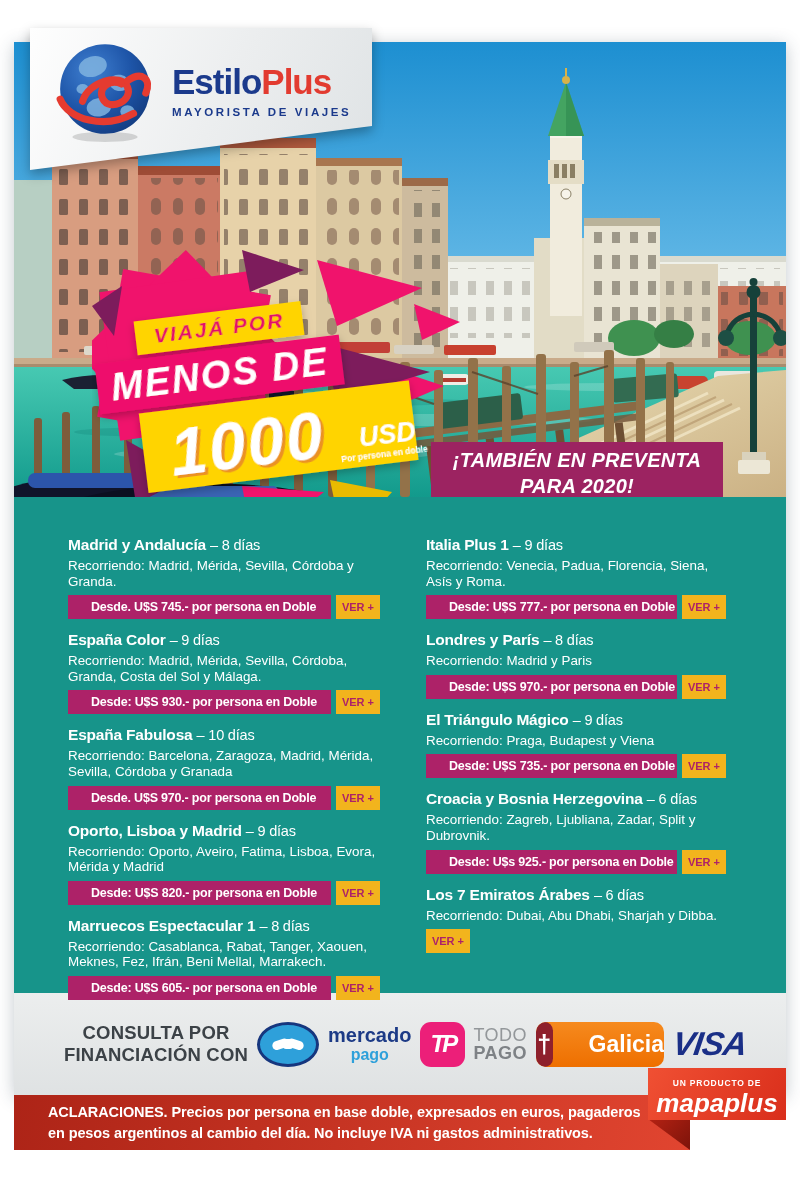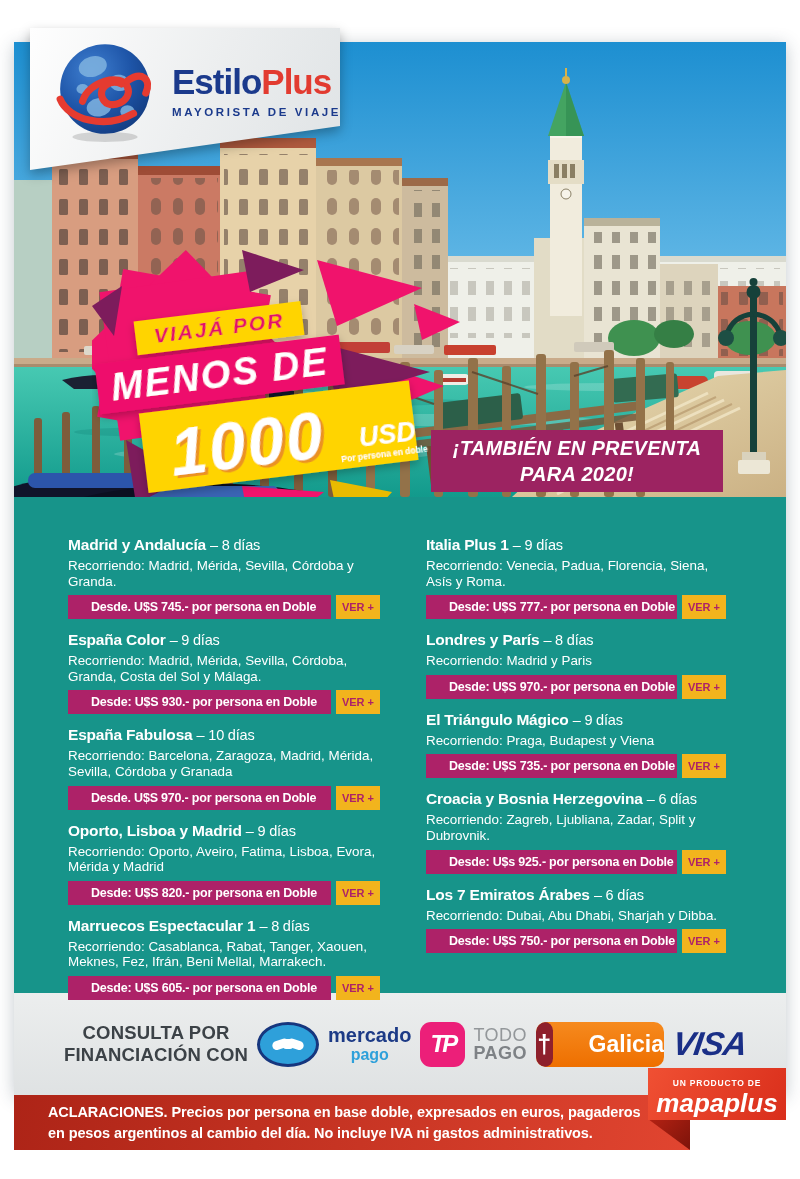--- a/index.html
+++ b/index.html
@@ -9,32 +9,32 @@
   }
   *{box-sizing:border-box}
   body{margin:0;width:800px;height:1179px;background:#ffffff;position:relative;overflow:hidden;
        font-family:"Liberation Sans",sans-serif;}
   .sheet{position:absolute;left:14px;top:42px;width:772px;box-shadow:0 3px 16px rgba(40,60,80,.28);background:#fff;}
   
   .photo{position:relative;height:455px;overflow:hidden;background:#2aa7d8;}
   .scene{position:absolute;inset:0;width:100%;height:100%;display:block;}
   
   .logo-wrap{position:absolute;left:16px;top:-14px;z-index:6;filter:drop-shadow(0 5px 6px rgba(0,0,0,.3));}
-  .logo-card{width:310px;height:142px;background:linear-gradient(115deg,#fefefe 0%,#eceeef 55%,#dfe3e5 100%);
+  .logo-card{width:342px;height:142px;background:linear-gradient(115deg,#fefefe 0%,#eceeef 55%,#dfe3e5 100%);
              clip-path:polygon(0 0,100% 0,100% 69%,0 100%);position:relative;}
   .globe{position:absolute;left:24px;top:8px;width:102px;height:106px;}
   .brand{position:absolute;left:142px;top:36px;}
   .brand-line{font-size:35px;font-weight:bold;letter-spacing:-1px;line-height:1;white-space:nowrap;}
   .brand-estilo{color:var(--navy);} .brand-plus{color:var(--logo_red);}
   .brand-tagline{margin-top:7px;font-size:11.5px;font-weight:bold;letter-spacing:2.6px;color:var(--navy);white-space:nowrap;}
   
   .promo{position:absolute;left:78px;top:206px;width:380px;height:310px;z-index:3;}
   .promo text{font-family:"Liberation Sans",sans-serif;}
   
-  .banner{position:absolute;left:417px;top:388px;width:292px;height:62px;background:var(--plum);
+  .banner{position:absolute;left:417px;top:400px;width:292px;height:62px;background:var(--plum);
           color:#fff;display:flex;flex-direction:column;justify-content:center;align-items:center;
           z-index:4;font-weight:bold;font-style:italic;font-size:20px;line-height:1.3;letter-spacing:.3px;}
   
   .packages{background:var(--teal);height:496px;padding:38px 54px 0;display:grid;
             grid-template-columns:312px 300px;column-gap:46px;align-content:start;}
   .pkg{margin-bottom:11px;color:#fff;}
   .pkg-title{font-size:15.5px;line-height:19px;white-space:nowrap;letter-spacing:-.2px;}
   .pkg-name{font-weight:bold;}
   .pkg-duration{font-weight:normal;font-size:14.5px;}
   .pkg-route{font-size:13.4px;line-height:15.6px;margin:3px 0 6px;}
@@ -434,23 +434,20 @@
               <span>Desde: U$s 925.- por persona en Doble</span>
             </div>
       <button class="ver-btn">VER +</button>
     </div>
   </div>
 
   <div class="pkg">
     <div class="pkg-title"><span class="pkg-name">Los 7 Emiratos Árabes</span> <span class="pkg-duration">– 6 días</span></div>
     <div class="pkg-route">Recorriendo: Dubai, Abu Dhabi, Sharjah y Dibba.</div>
     <div class="price-row">
-      <div class="price-bar">
-              <span>Desde: U$S 750.- por persona en Doble</span>
-            </div>
       <button class="ver-btn">VER +</button>
     </div>
   </div>
 </div>
   </div>
 
   <div class="financing">
     <div class="fin-label">
       <div>CONSULTA POR</div>
       <div>FINANCIACIÓN CON</div>

